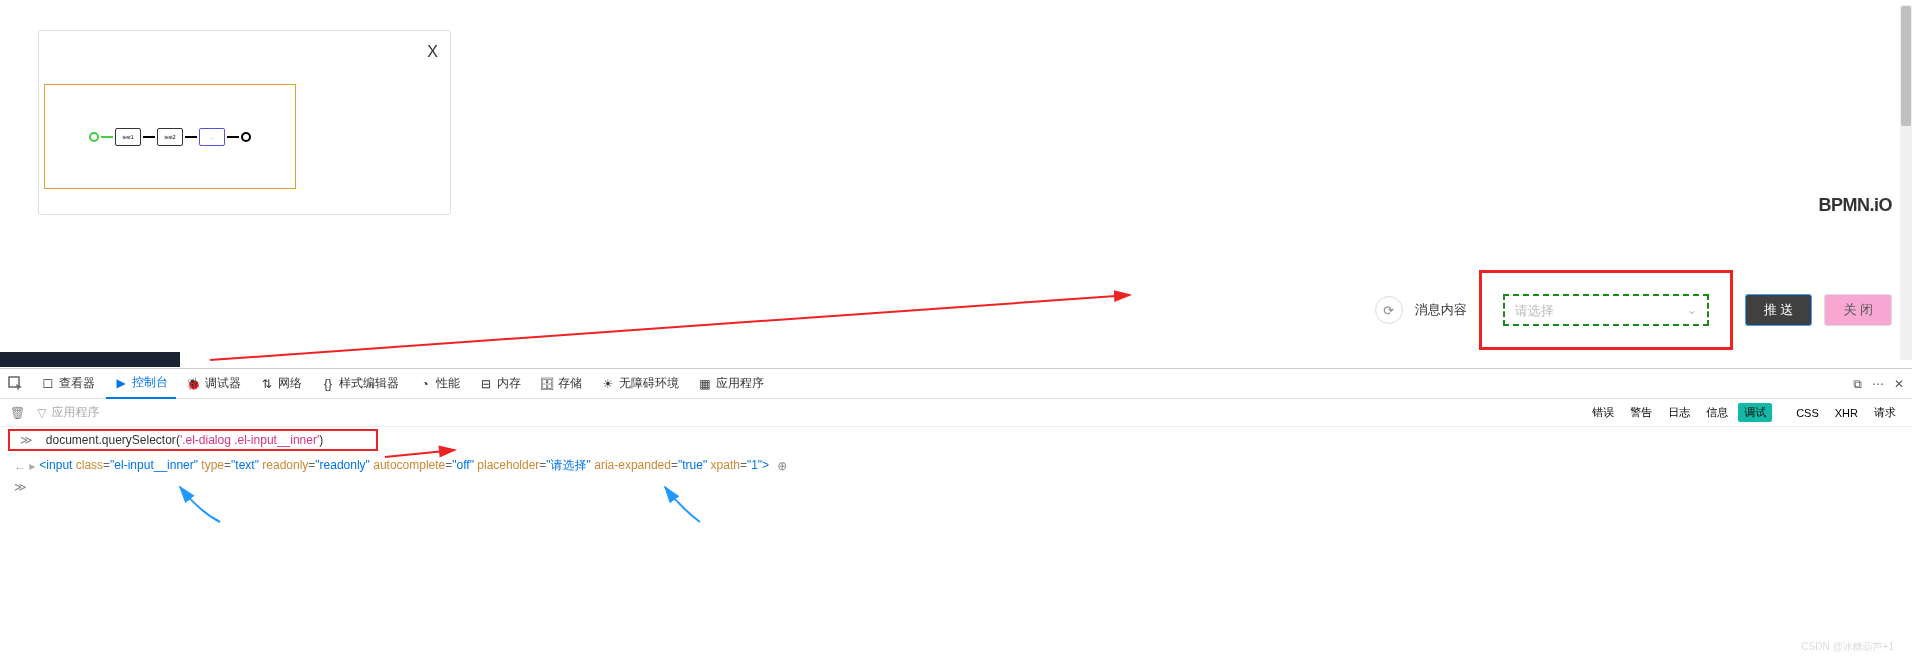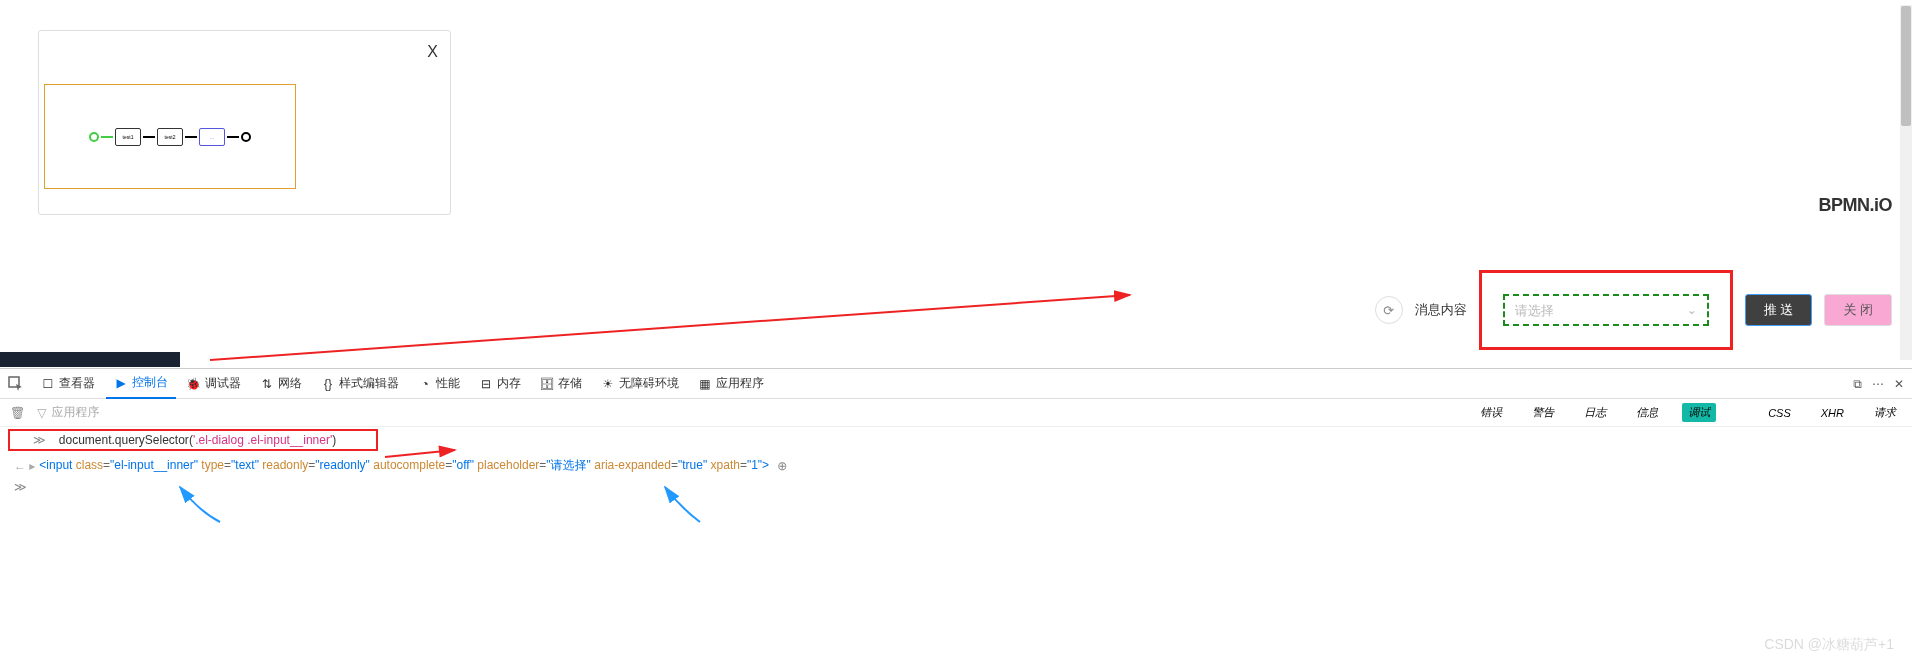--- a/index.html
+++ b/index.html
@@ -47,42 +47,42 @@
     .dt-tabs { height: 30px; display: flex; align-items: center; border-bottom: 1px solid #ddd; padding: 0 8px; gap: 3px; }
     .dt-pick { width: 16px; height: 16px; margin-right: 6px; }
     .dt-tab { display: flex; align-items: center; gap: 4px; padding: 0 8px; height: 30px; color: #333; }
     .dt-tab.active { color: #0074e8; border-bottom: 2px solid #0074e8; }
     .dt-spacer { flex: 1; }
     .dt-right { display: flex; gap: 10px; color: #555; }
     
     .dt-filter-row { height: 28px; display: flex; align-items: center; border-bottom: 1px solid #eee; padding: 0 10px; }
     .trash { color: #888; margin-right: 12px; }
     .filter-input { color: #aaa; font-size: 12px; display: flex; align-items: center; gap: 5px; }
-    .dt-logfilter { margin-left: auto; display: flex; gap: 18px; align-items: center; font-style: italic; }
+    .dt-logfilter { margin-left: auto; display: flex; gap: 4px; align-items: center; }
     .lf { padding: 2px 6px; font-size: 11px; border-radius: 2px; }
     .lf.sel { background: #14b8a6; }
     
     .console-line { padding: 3px 14px; display: flex; align-items: center; font-family: Consolas, monospace; font-size: 12px; }
     .console-line .src-link { margin-left: auto; color: #0074e8; text-decoration: underline; }
     .kw-blue { color: #0074e8; }
     
-    .red-cmd-frame { border: 2px solid #e22; margin: 2px 8px; padding: 2px 23px; max-width: 370px; font-family: Consolas, monospace; font-size: 12px; position: relative; }
+    .red-cmd-frame { border: 2px solid #e22; margin: 2px 8px; padding: 2px 10px; max-width: 370px; font-family: Consolas, monospace; font-size: 12px; position: relative; }
     .red-cmd-frame .prompt { color: #888; margin-right: 6px; }
     .code-method { color: #333; }
     .code-str { color: #d63384; }
     
     .result-line { padding: 4px 14px; font-family: Consolas, monospace; font-size: 12px; color: #666; display: flex; align-items: center; gap: 4px; }
     .result-line .arrow { color: #aaa; }
     .tag { color: #0074e8; }
     .attr-n { color: #c83; }
     .attr-v { color: #0074e8; }
     
     .prompt-line { padding: 2px 14px; color: #888; font-family: Consolas, monospace; }
     
-    .watermark { position: absolute; right: 18px; bottom: 6px; color: rgba(0,0,0,0.15); font-size: 14px; margin-left: 8px; }
+    .watermark { position: absolute; right: 18px; bottom: 6px; color: rgba(0,0,0,0.15); font-size: 10px; margin-left: 8px; }
     
     svg.arrow-red { position: absolute; pointer-events: none; }
     svg.arrow-blue { position: absolute; pointer-events: none; }
     
     .icon-sq { display: inline-flex; width: 14px; height: 14px; align-items: center; justify-content: center; }
   </style>
 </head>
 <body>
 
 <div class="app-region">

